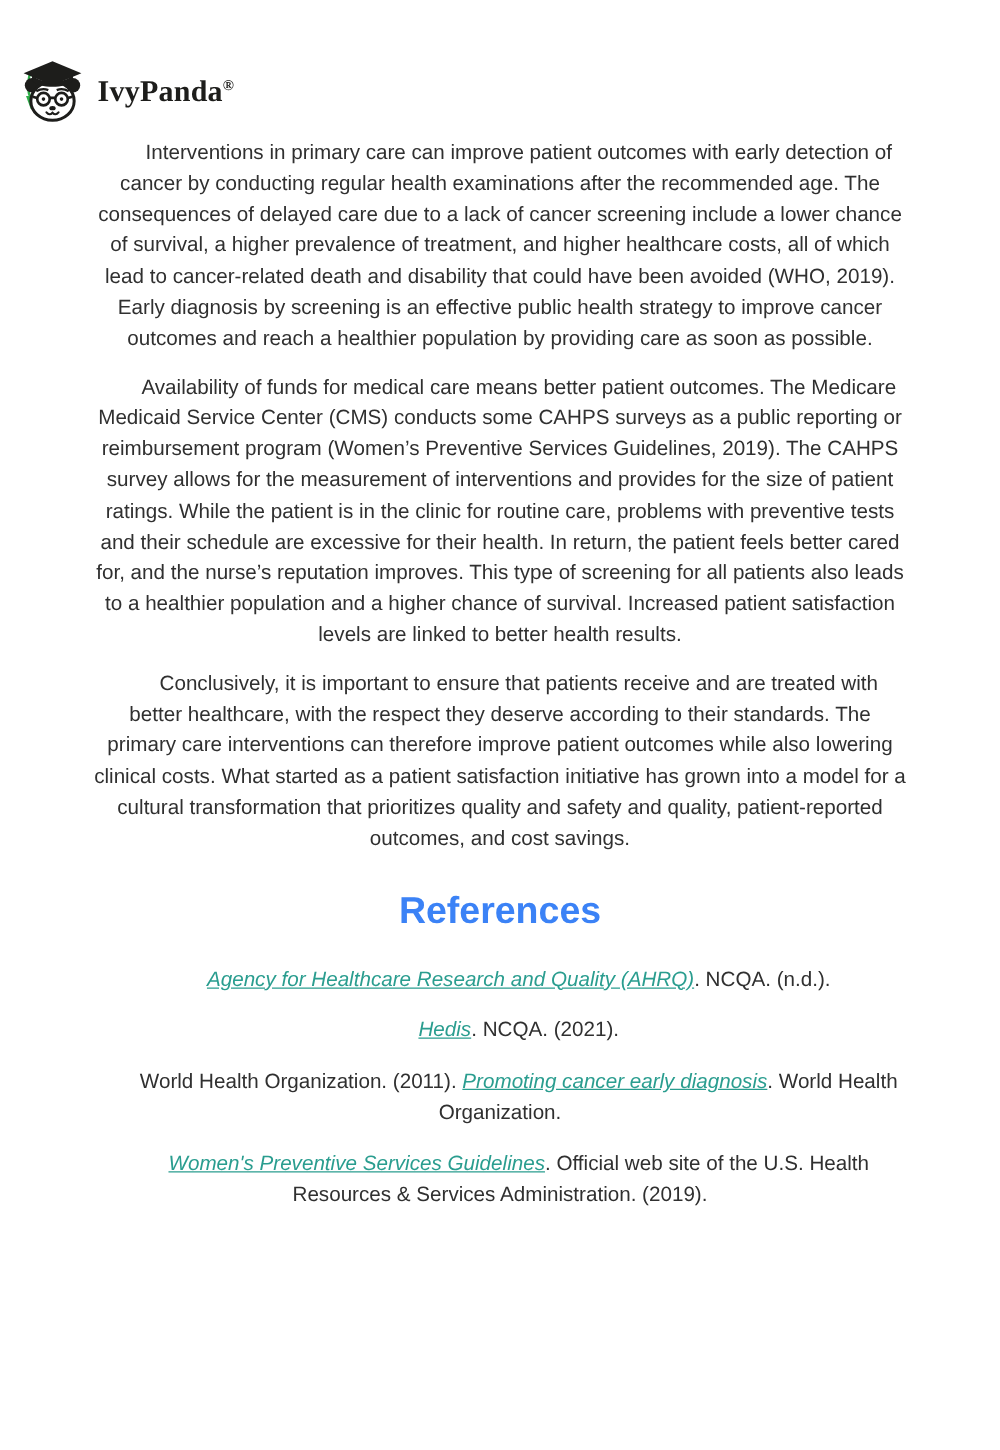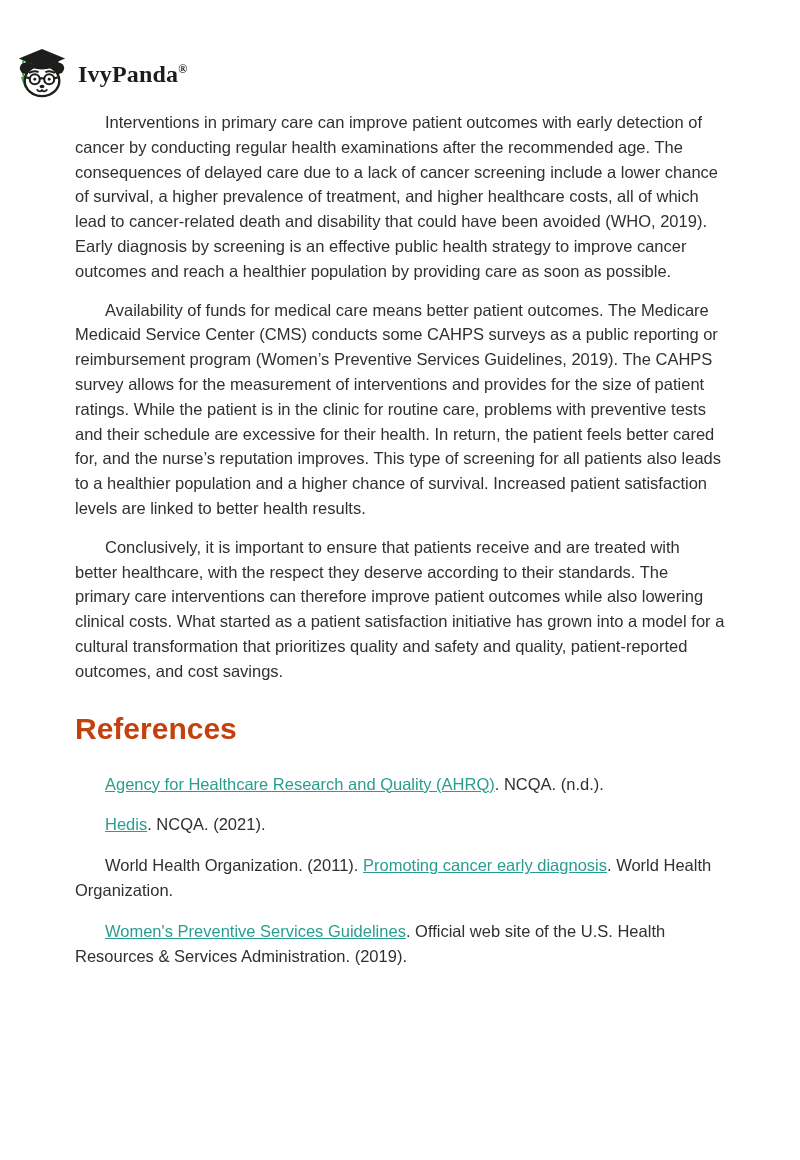--- a/index.html
+++ b/index.html
@@ -51,45 +51,47 @@
     font-size: 13.5px;
     color: #919191;
   }
 
   
   .content {
     position: absolute;
     left: 75px;
     top: 70px;
     width: 650px;
+    text-align: center;
   }
   .body-par {
     margin: 0 0 14px 0;
     font-size: 16.5px;
     line-height: 24.8px;
     color: #303030;
     text-indent: 30px;
   }
   .references-heading {
     margin: 28px 0 26px 0;
     font-size: 30px;
     line-height: 34px;
     font-weight: bold;
-    color: #c2410c;
+    color: #3b82f6;
     font-family: "Liberation Sans", sans-serif;
   }
   .reference {
     margin: 0 0 16px 0;
     font-size: 16.5px;
     line-height: 24.8px;
     color: #303030;
     text-indent: 30px;
   }
   .reference .ref-link {
     color: #2a9d8f;
+    font-style: italic;
     text-decoration: underline;
     cursor: pointer;
   }
 
   
   .footer-url {
     position: absolute;
     right: 35px;
     top: 1126px;
     font-size: 13.5px;

